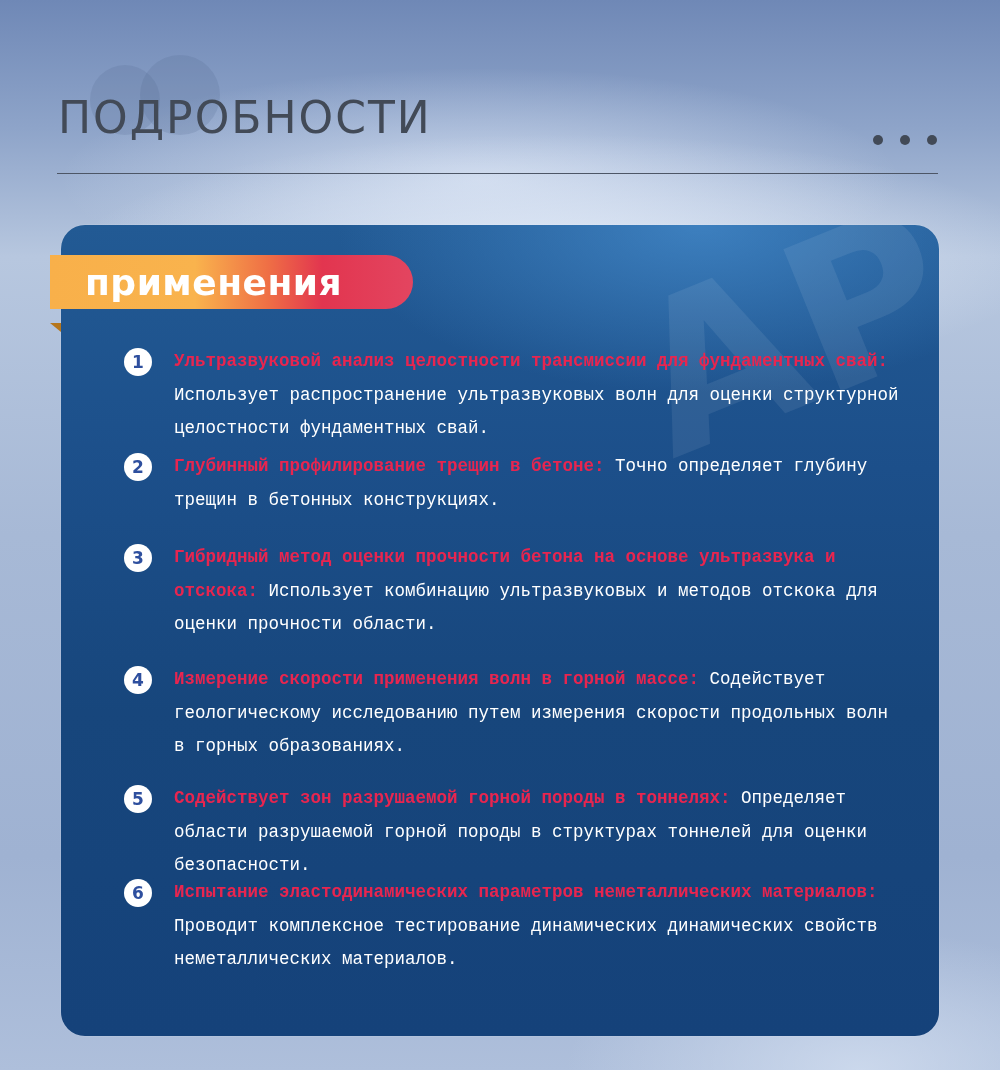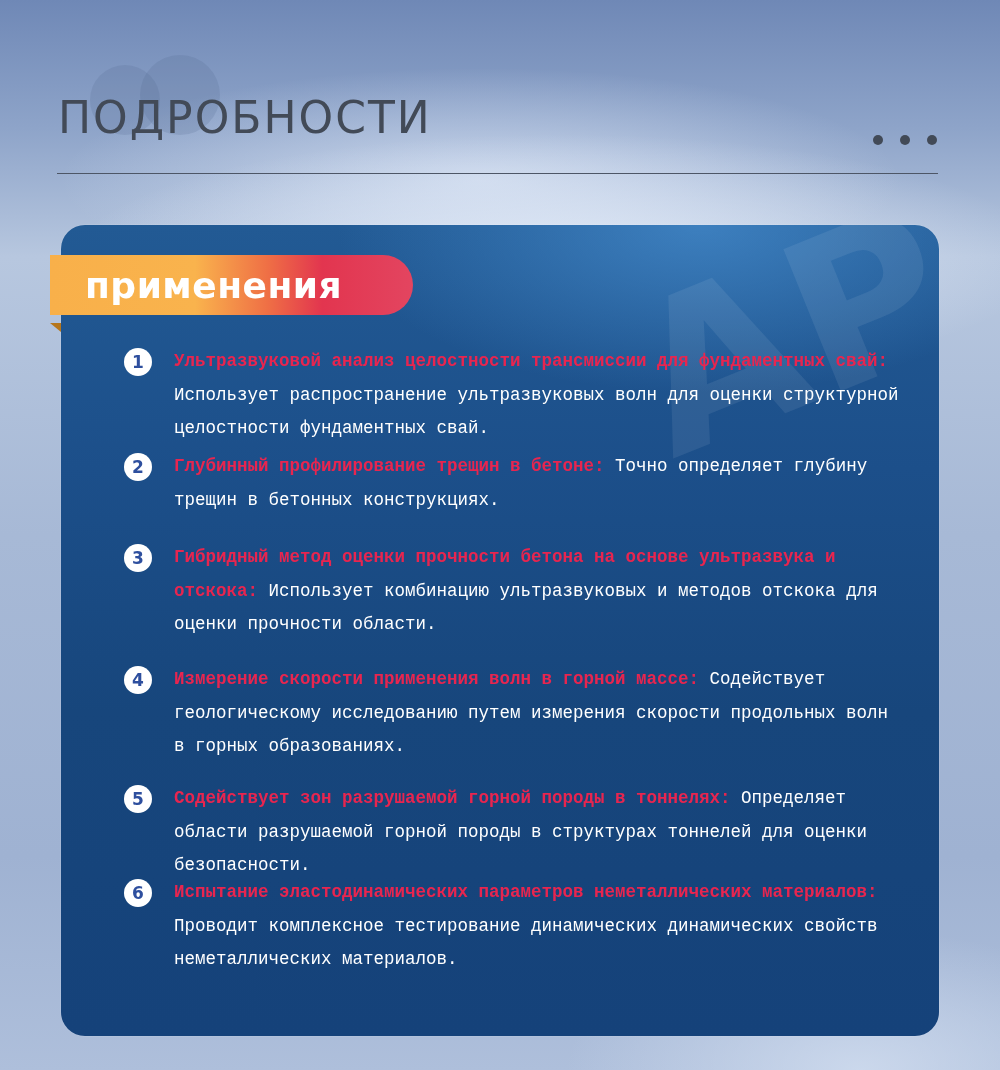--- a/index.html
+++ b/index.html
@@ -31,21 +31,21 @@
         linear-gradient(180deg, #225a94 0%, #1c4f8a 30%, #17467c 60%, #15427a 100%);
       box-shadow: 0 0 0 1px rgba(255,255,255,0.08);
     }
     .watermark {
       position: absolute; left: 545px; top: 70px;
       font-family: "DejaVu Sans", sans-serif; font-weight: bold;
       font-size: 210px; line-height: 1; color: rgba(255,255,255,0.08);
       transform: rotate(-22deg); transform-origin: left top; white-space: nowrap;
     }
     .ribbon {
-      position: absolute; left: 50px; top: 255px; width: 363px; height: 60px;
+      position: absolute; left: 50px; top: 255px; width: 363px; height: 54px;
       border-radius: 0 34px 34px 0;
       background: linear-gradient(90deg, #f8b04a 0%, #f9b34d 40%, #ef6f45 60%, #e2354f 75%, #e34560 100%);
       display: flex; align-items: center; z-index: 2;
     }
     .ribbon-fold {
       position: absolute; left: 50px; top: 323px; width: 0; height: 0; z-index: 1;
       border-top: 9px solid #b6761c; border-left: 11px solid transparent;
     }
     .ribbon-label {
       margin-left: 35px; color: #ffffff; font-weight: bold; font-size: 36px;

